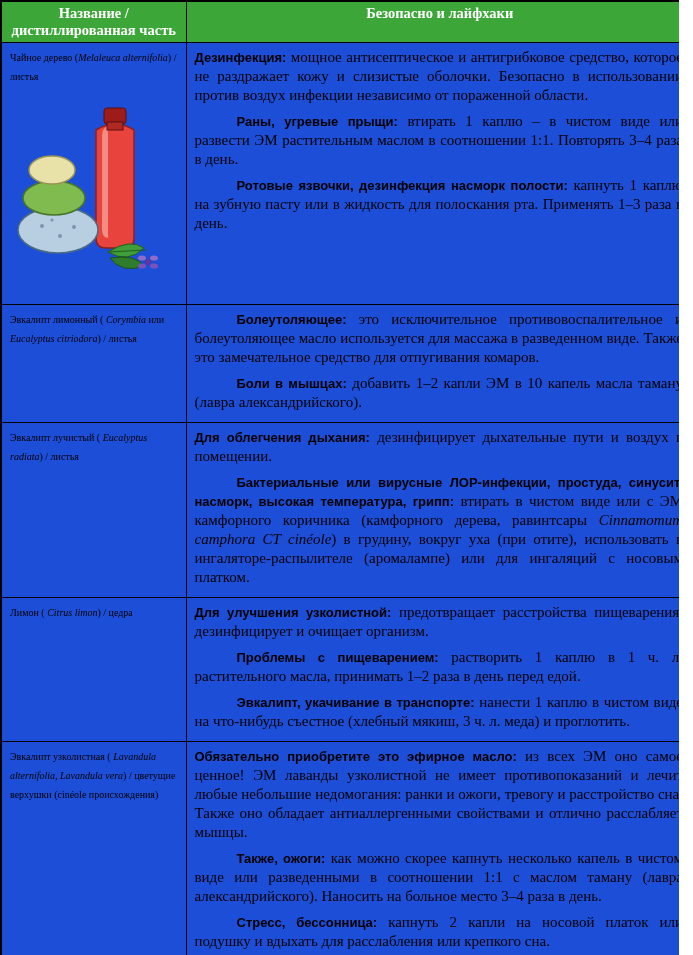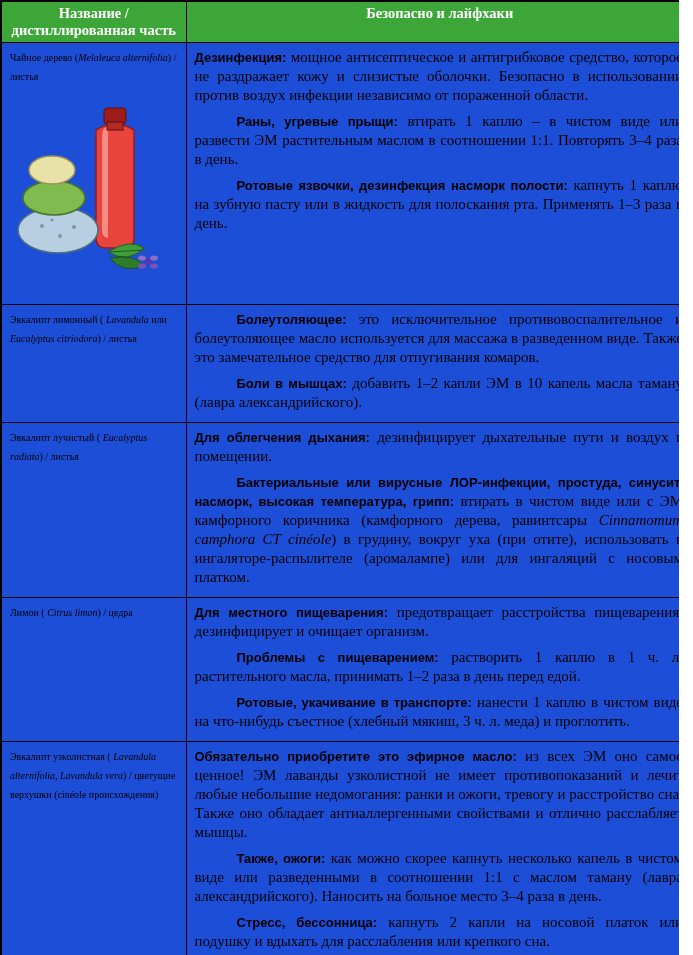--- a/index.html
+++ b/index.html
@@ -80,44 +80,44 @@
   </svg>
 </td>
           <td class="props-cell">
             <div class="para"><span class="lead">Дезинфекция:</span><span> мощное антисептическое и антигрибковое средство, которое не раздражает кожу и слизистые оболочки. Безопасно в использовании против воздух инфекции независимо от пораженной области.</span></div>
             <div class="para indent"><span class="lead">Раны, угревые прыщи:</span><span> втирать 1 каплю – в чистом виде или развести ЭМ растительным маслом в соотношении 1:1. Повторять 3–4 раза в день.</span></div>
             <div class="para indent"><span class="lead">Ротовые язвочки, дезинфекция насморк полости:</span><span> капнуть 1 каплю на зубную пасту или в жидкость для полоскания рта. Применять 1–3 раза в день.</span></div>
           </td>
         </tr>
         <tr>
           <td class="name-cell">
-            <div><span>Эвкалипт лимонный ( </span><span class="lat">Lavandula</span><span> или </span><span class="lat">Eucalyptus citriodora</span><span>) / листья</span></div>
+            <div><span>Эвкалипт лимонный ( </span><span class="lat">Corymbia</span><span> или </span><span class="lat">Eucalyptus citriodora</span><span>) / листья</span></div>
           </td>
           <td class="props-cell">
             <div class="para indent"><span class="lead">Болеутоляющее:</span><span> это исключительное противовоспалительное и болеутоляющее масло используется для массажа в разведенном виде. Также это замечательное средство для отпугивания комаров.</span></div>
             <div class="para indent"><span class="lead">Боли в мышцах:</span><span> добавить 1–2 капли ЭМ в 10 капель масла таману (лавра александрийского).</span></div>
           </td>
         </tr>
         <tr>
           <td class="name-cell">
             <div><span>Эвкалипт лучистый ( </span><span class="lat">Eucalyptus radiata</span><span>) / листья</span></div>
           </td>
           <td class="props-cell">
             <div class="para"><span class="lead">Для облегчения дыхания:</span><span> дезинфицирует дыхательные пути и воздух в помещении.</span></div>
             <div class="para indent"><span class="lead">Бактериальные или вирусные ЛОР-инфекции, простуда, синусит, насморк, высокая температура, грипп:</span><span> втирать в чистом виде или с ЭМ камфорного коричника (камфорного дерева, равинтсары </span><span class="lat">Cinnamomum camphora CT cinéole</span><span>) в грудину, вокруг уха (при отите), использовать в ингаляторе-распылителе (аромалампе) или для ингаляций с носовым платком.</span></div>
           </td>
         </tr>
         <tr>
           <td class="name-cell">
             <div><span>Лимон ( </span><span class="lat">Citrus limon</span><span>) / цедра</span></div>
           </td>
           <td class="props-cell">
-            <div class="para"><span class="lead">Для местного пищеварения:</span><span> предотвращает расстройства пищеварения, дезинфицирует и очищает организм.</span></div>
+            <div class="para"><span class="lead">Для улучшения узколистной:</span><span> предотвращает расстройства пищеварения, дезинфицирует и очищает организм.</span></div>
             <div class="para indent"><span class="lead">Проблемы с пищеварением:</span><span> растворить 1 каплю в 1 ч. л. растительного масла, принимать 1–2 раза в день перед едой.</span></div>
-            <div class="para indent"><span class="lead">Ротовые, укачивание в транспорте:</span><span> нанести 1 каплю в чистом виде на что-нибудь съестное (хлебный мякиш, 3 ч. л. меда) и проглотить.</span></div>
+            <div class="para indent"><span class="lead">Эвкалипт, укачивание в транспорте:</span><span> нанести 1 каплю в чистом виде на что-нибудь съестное (хлебный мякиш, 3 ч. л. меда) и проглотить.</span></div>
           </td>
         </tr>
         <tr>
           <td class="name-cell">
             <div><span>Эвкалипт узколистная ( </span><span class="lat">Lavandula alternifolia, Lavandula vera</span><span>) / цветущие верхушки (cinéole происхождения)</span></div>
           </td>
           <td class="props-cell">
             <div class="para"><span class="lead">Обязательно приобретите это эфирное масло:</span><span> из всех ЭМ оно самое ценное! ЭМ лаванды узколистной не имеет противопоказаний и лечит любые небольшие недомогания: ранки и ожоги, тревогу и расстройство сна. Также оно обладает антиаллергенными свойствами и отлично расслабляет мышцы.</span></div>
             <div class="para indent"><span class="lead">Также, ожоги:</span><span> как можно скорее капнуть несколько капель в чистом виде или разведенными в соотношении 1:1 с маслом таману (лавра александрийского). Наносить на больное место 3–4 раза в день.</span></div>
             <div class="para indent"><span class="lead">Стресс, бессонница:</span><span> капнуть 2 капли на носовой платок или подушку и вдыхать для расслабления или крепкого сна.</span></div>

